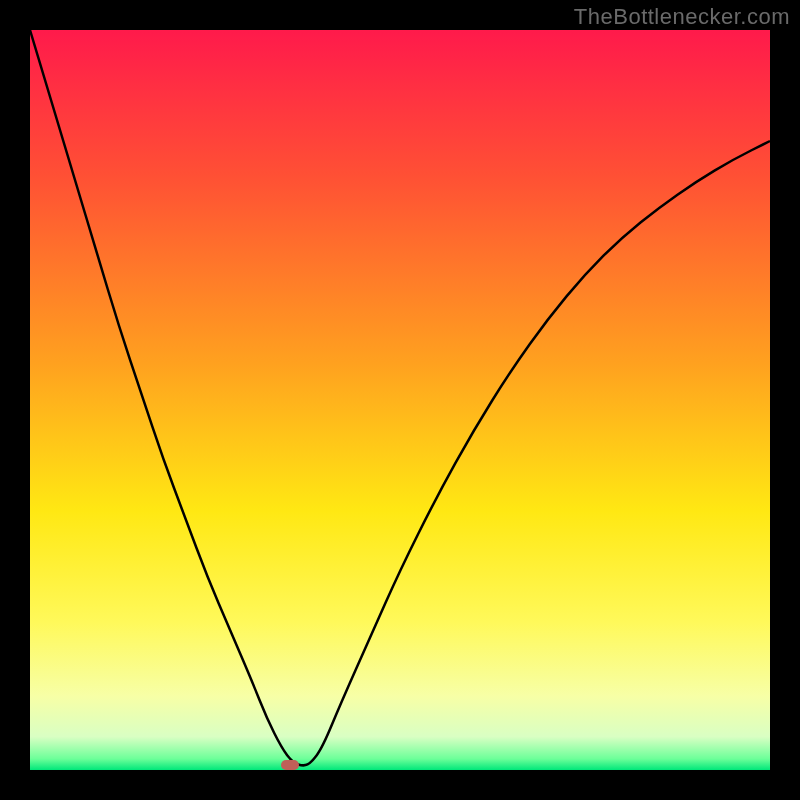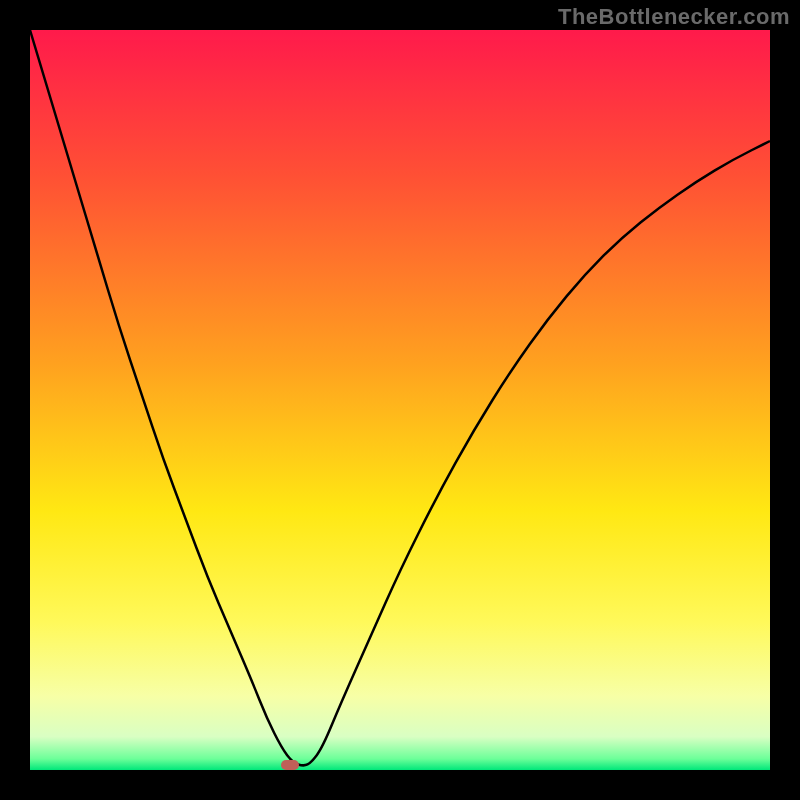--- a/index.html
+++ b/index.html
@@ -25,21 +25,21 @@
     height: 740px;
     
   }
   .watermark {
     position: absolute;
     top: 4px;
     right: 10px;
     color: #6a6a6a;
     font-size: 22px;
     letter-spacing: 0.5px;
-    font-weight: 700;
+    font-weight: 400;
     user-select: none;
   }
   svg.curve {
     position: absolute;
     left: 0;
     top: 0;
     width: 740px;
     height: 740px;
     overflow: visible;
   }

